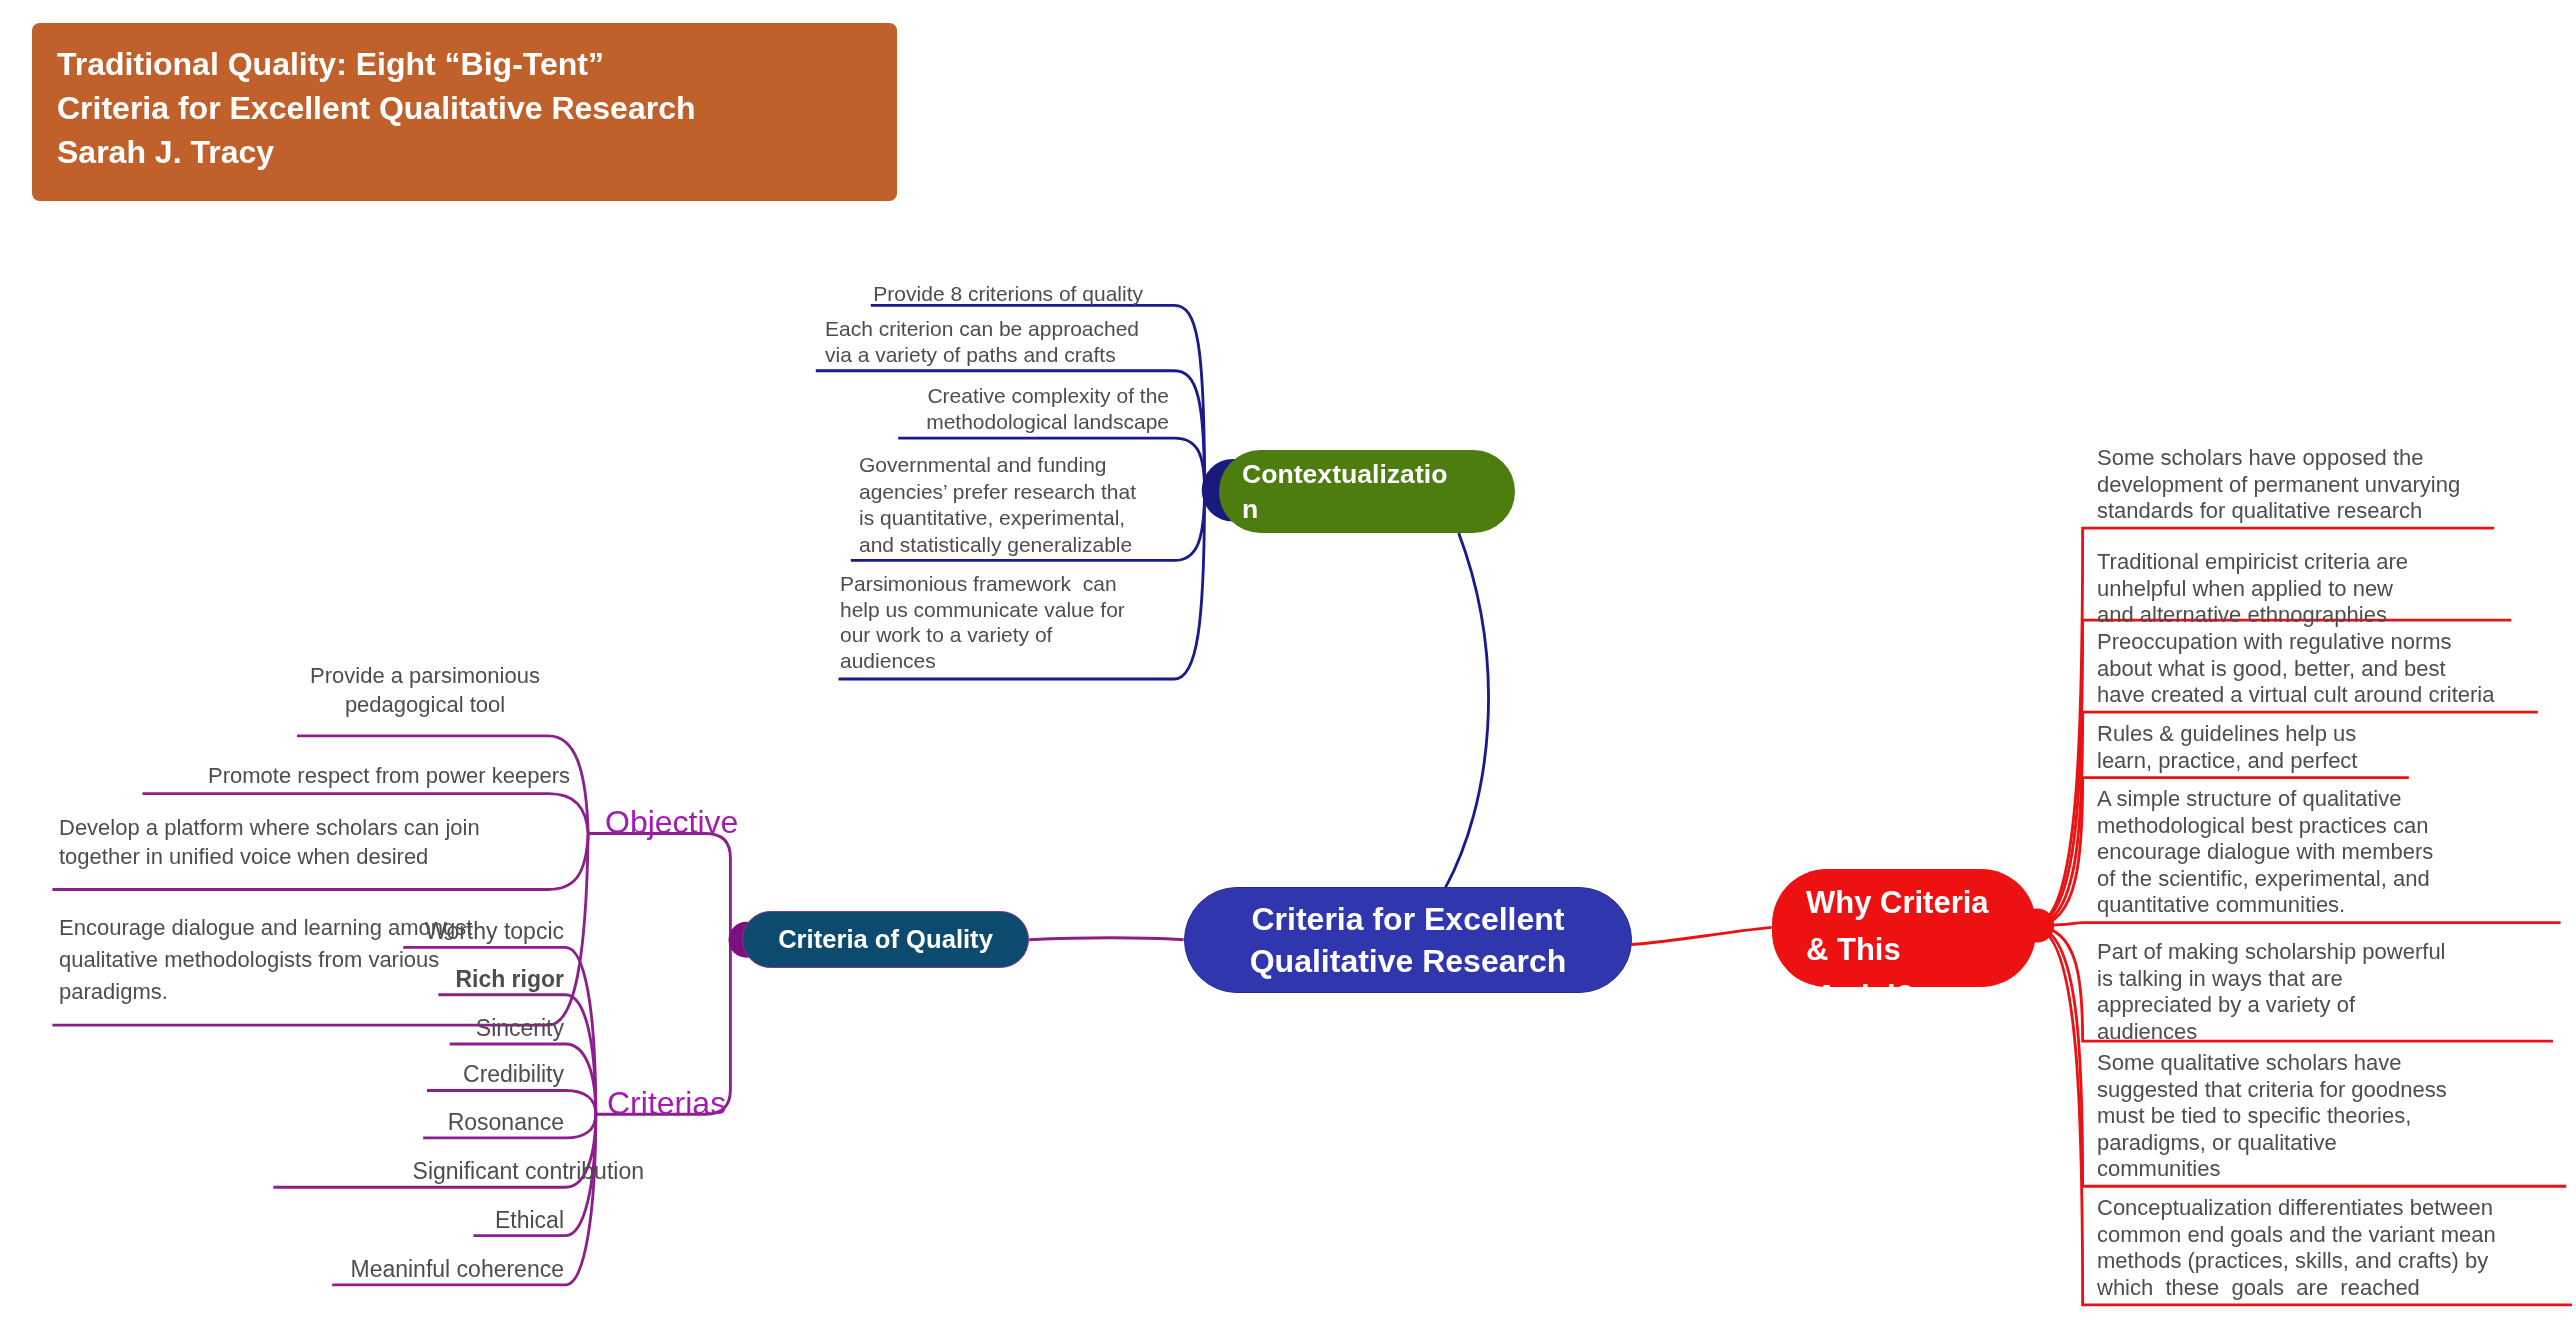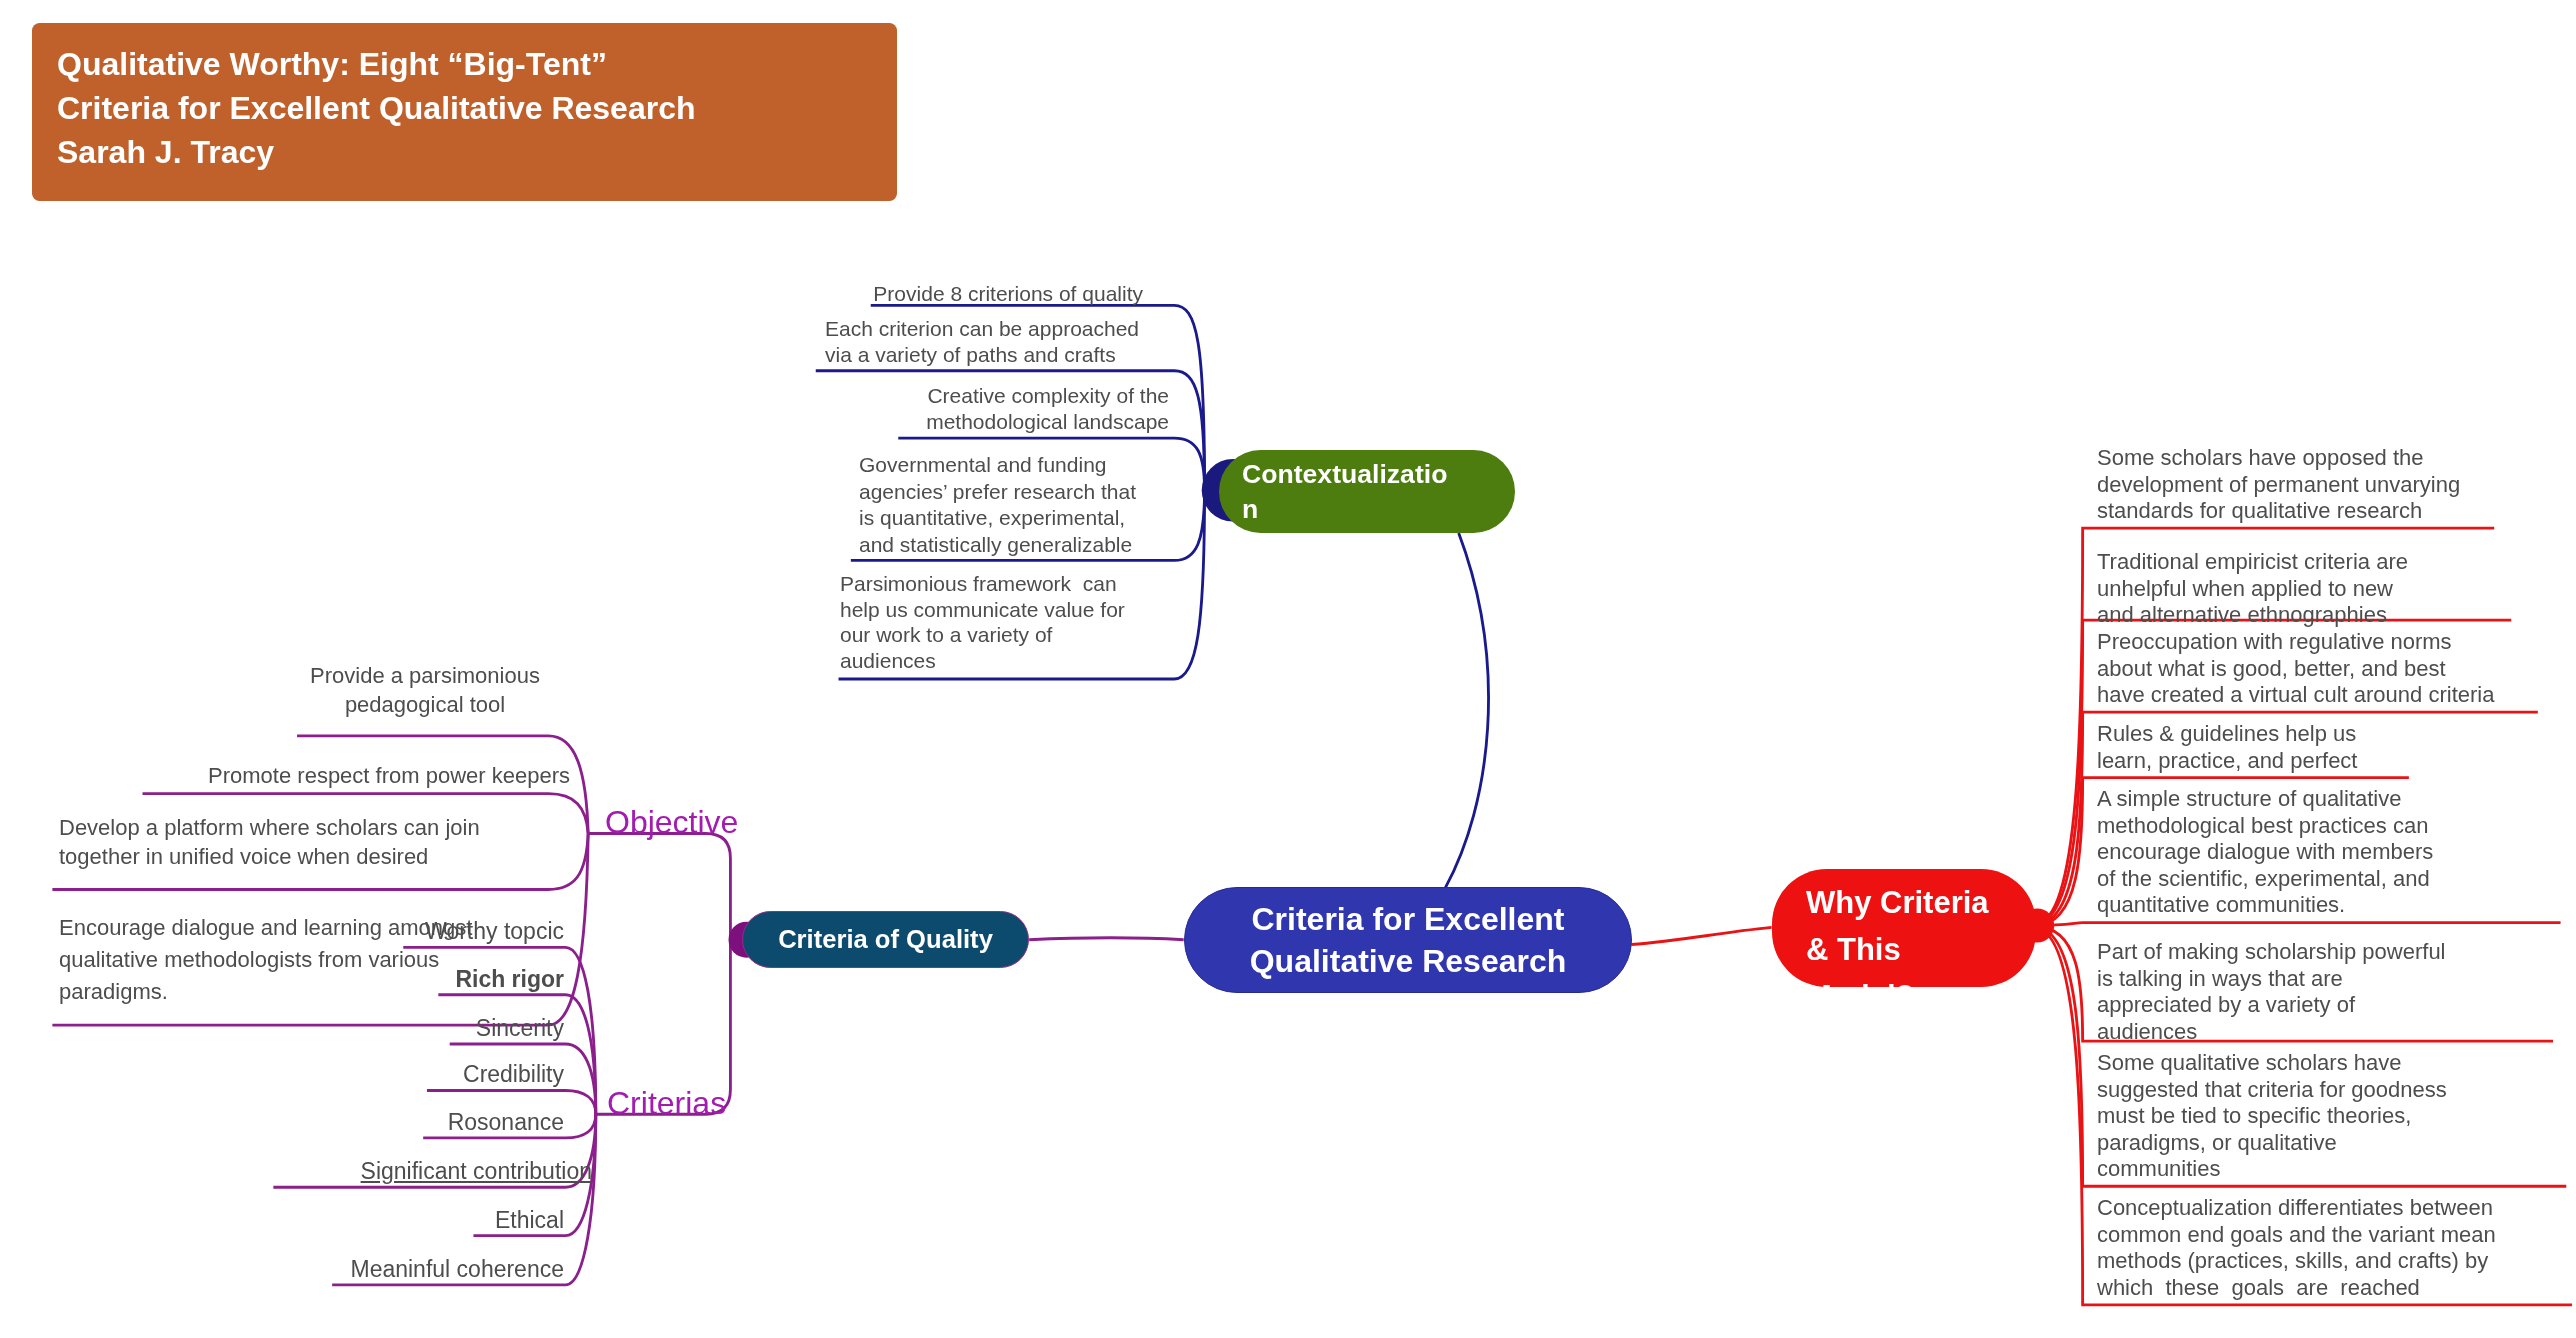--- a/index.html
+++ b/index.html
@@ -82,21 +82,21 @@
     <path d="M 2146 975 C 2192 975 2196 863 2196 751 L 2676 751"></path>
     <path d="M 2146 976 C 2192 976 2196 898 2196 820 L 2540 820"></path>
     <path d="M 2146 976 C 2180 976 2188 973 2196 973 L 2700 973"></path>
     <path d="M 2146 977 C 2192 977 2196 1037 2196 1098 L 2692 1098"></path>
     <path d="M 2146 978 C 2192 978 2196 1114 2196 1251 L 2706 1251"></path>
     <path d="M 2146 979 C 2192 979 2196 1177 2196 1376 L 2712 1376"></path>
   </g>
   <circle cx="2148" cy="976" r="18" fill="#EE1111"></circle>
 </svg>
 
-<div class="node" id="title-box">Qualitative Worthy: Eight “Big-Tent”
+<div class="node" id="title-box">Traditional Quality: Eight “Big-Tent”
 Criteria for Excellent Qualitative Research
 Sarah J. Tracy</div>
 
 <div class="node centered" id="root-node">Criteria for Excellent
 Qualitative Research</div>
 
 <div class="node" id="context-node">Contextualizatio
 n</div>
 <div class="leaf navy-leaf" style="right:1433px;top:281px;text-align:right;">Provide 8 criterions of quality</div>
 <div class="leaf navy-leaf" style="left:825px;top:316px;">Each criterion can be approached
@@ -123,21 +123,21 @@
 together in unified voice when desired</div>
 <div class="leaf west-leaf" style="left:59px;top:912px;line-height:32px;">Encourage dialogue and learning amongst
 qualitative methodologists from various
 paradigms.</div>
 
 <div class="leaf crit-leaf" style="right:2012px;top:916px;">Worthy topcic</div>
 <div class="leaf crit-leaf" style="right:2012px;top:964px;font-weight:bold;">Rich rigor</div>
 <div class="leaf crit-leaf" style="right:2012px;top:1013px;">Sincerity</div>
 <div class="leaf crit-leaf" style="right:2012px;top:1059px;">Credibility</div>
 <div class="leaf crit-leaf" style="right:2012px;top:1107px;">Rosonance</div>
-<div class="leaf crit-leaf" style="right:1984px;top:1156px;text-decoration:underline;">Significant contribution</div>
+<div class="leaf crit-leaf" style="right:1932px;top:1156px;">Significant contribution</div>
 <div class="leaf crit-leaf" style="right:2012px;top:1205px;">Ethical</div>
 <div class="leaf crit-leaf" style="right:2012px;top:1254px;text-align:right;">Meaninful coherence</div>
 
 <div class="node" id="why-node">Why Criteria
 &amp; This
 Model?</div>
 <div class="leaf east-leaf" style="left:2097px;top:445px;">Some scholars have opposed the
 development of permanent unvarying
 standards for qualitative research</div>
 <div class="leaf east-leaf" style="left:2097px;top:549px;">Traditional empiricist criteria are

